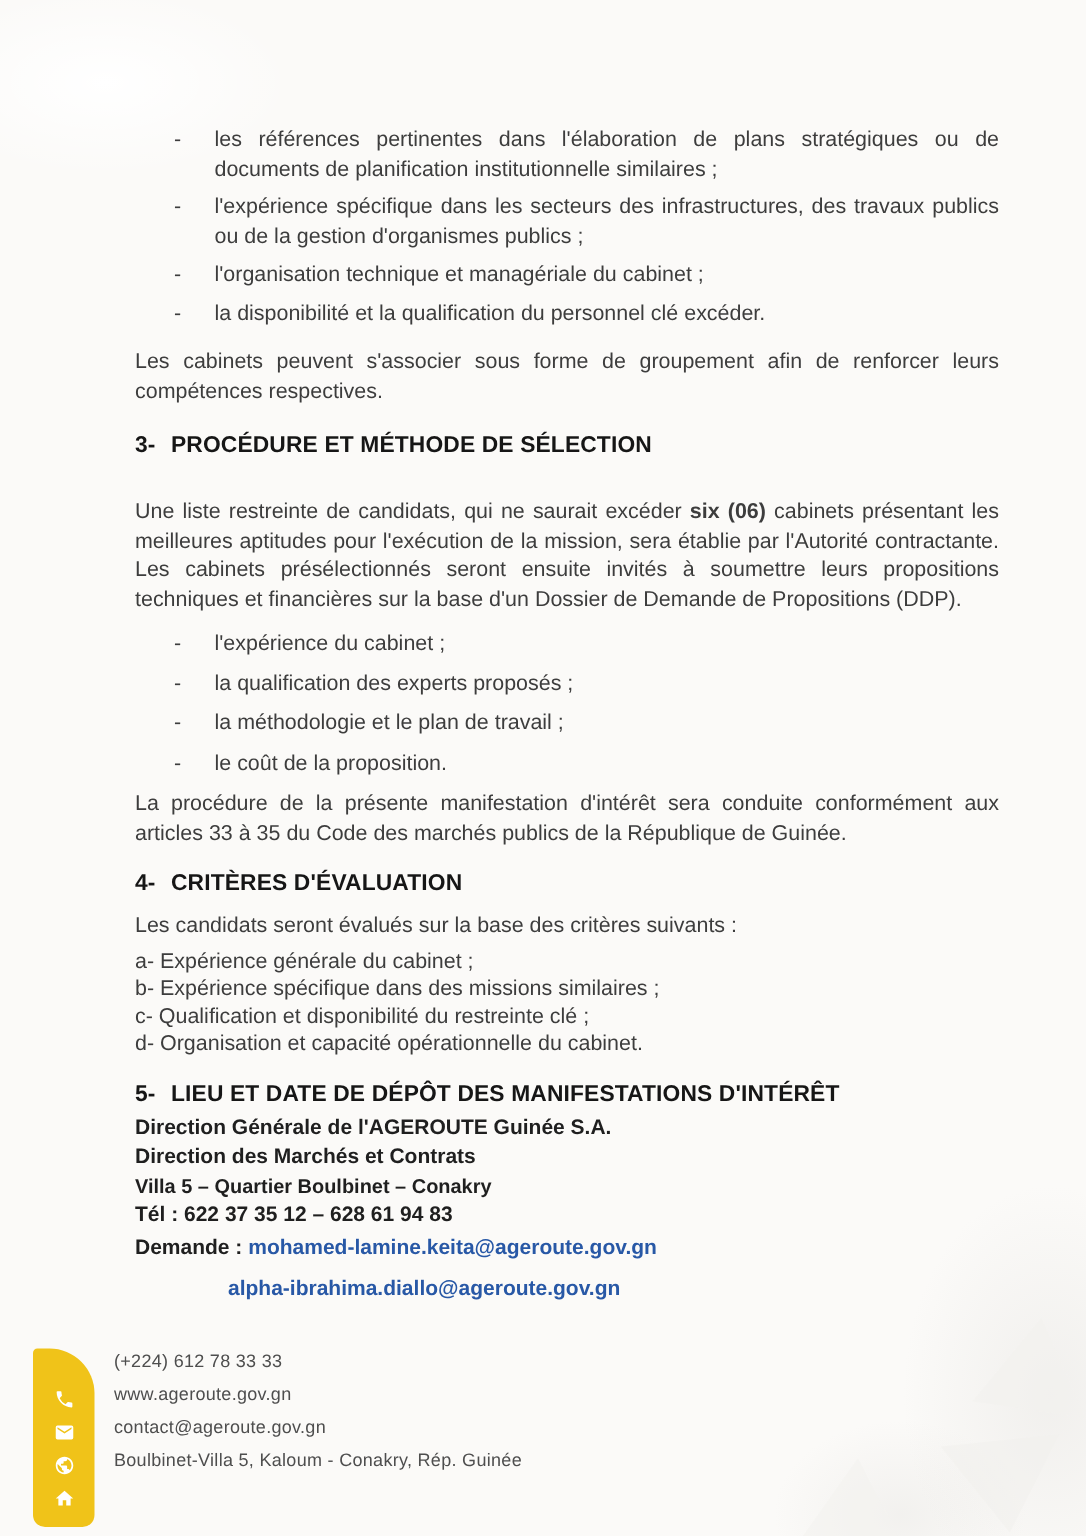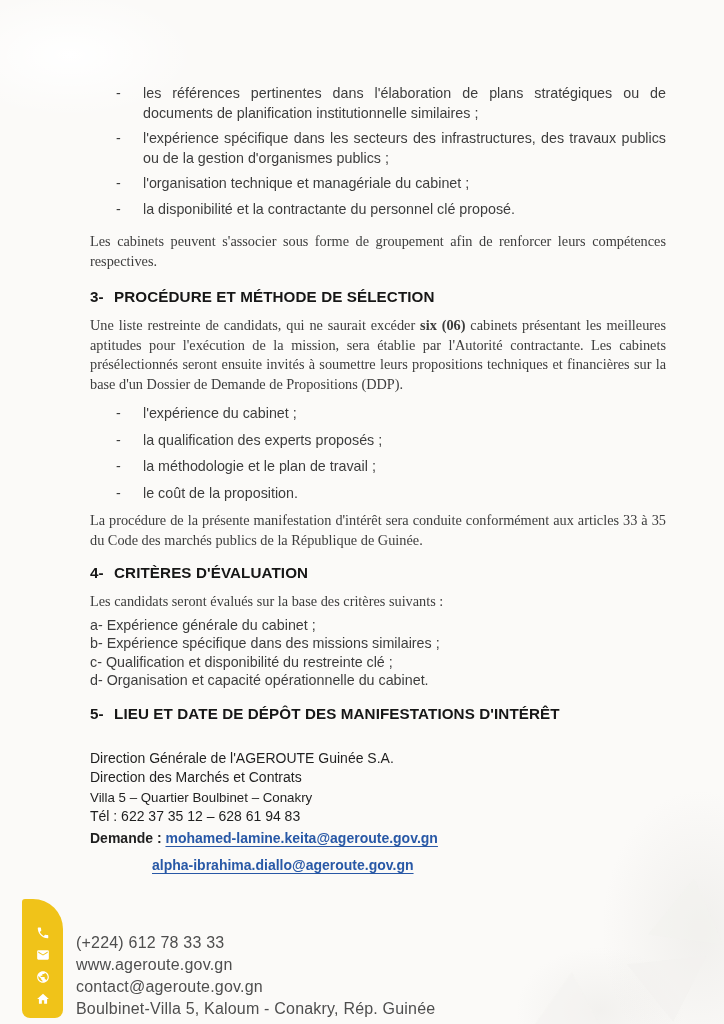--- a/index.html
+++ b/index.html
@@ -20,64 +20,64 @@
   .ghost{position:absolute;opacity:0.55;pointer-events:none;}
   .tri{position:absolute;width:0;height:0;border-style:solid;}
   .t1{left:652px;top:878px;border-width:0 38px 62px 38px;border-color:transparent transparent #f3f2ef transparent;transform:rotate(8deg);}
   .t2{left:630px;top:960px;border-width:62px 40px 0 40px;border-color:#f2f1ee transparent transparent transparent;transform:rotate(-6deg);}
   .t3{left:536px;top:972px;border-width:0 34px 56px 34px;border-color:transparent transparent #f4f3f0 transparent;transform:rotate(4deg);}
 
   .content{
     position:absolute;left:90px;top:84px;width:576px;
     font-size:14.3px;line-height:19.5px;
   }
-  p{margin:0;font-family:Liberation Serif, serif;}
+  p{margin:0;}
   .just{text-align:justify;}
   .bullets{list-style:none;margin:0;padding:0;}
   .bullets li{display:flex;margin-bottom:6px;}
   .bullets .dash{flex:0 0 27px;text-align:left;padding-left:26px;box-sizing:content-box;width:0;}
   .bullets .dash::after{content:"";}
   .bullets .btxt{flex:1;text-align:justify;}
   .b2 li{margin-bottom:7px;}
   h2{
     margin:0;font-size:15.2px;line-height:20px;color:#161616;
     font-weight:bold;letter-spacing:0.1px;
   }
   h2 .hnum{display:inline-block;min-width:24px;}
   .closing{margin-top:13px;}
   .h3{margin-top:16px;}
-  .p1{margin-top:9px;}
+  .p1{margin-top:25px;}
   .p2{margin-top:12px;}
   .ul2{margin-top:10px;}
   .p3{margin-top:8px;}
   .h4{margin-top:13px;}
   .i4{margin-top:9px;}
   .criteria{margin-top:4px;}
   .criteria div{line-height:18.6px;}
   .h5{margin-top:14px;}
   .i5{margin-top:8px;}
-  .addr{margin-top:25px;font-weight:normal;color:#1f1f1f;font-size:14px;line-height:19.5px;}
+  .addr{margin-top:2px;font-weight:bold;color:#1f1f1f;font-size:14px;line-height:19.5px;}
   .addr .small{font-size:13.3px;}
   .emails{margin-top:2px;font-weight:bold;font-size:14px;line-height:19.5px;color:#1f1f1f;}
   .emails .row2{margin-top:8px;margin-left:62px;}
-  a.maillink{color:#2858A6;text-decoration:underline;text-underline-offset:3px;cursor:pointer;}
+  a.maillink{color:#2858A6;text-underline-offset:3px;cursor:pointer;}
 
   
   .yellow-tab{
     position:absolute;left:22px;top:899px;width:41px;height:119px;
     background:#F0C319;
     border-radius:3px 30px 8px 8px;
     display:flex;flex-direction:column;align-items:center;justify-content:flex-end;
     gap:8px;padding-bottom:12px;box-sizing:border-box;
   }
   .yellow-tab .ic{width:14px;height:14px;display:block;}
   .yellow-tab svg{width:14px;height:14px;fill:#ffffff;display:block;}
   .footer-lines{
-    position:absolute;left:76px;top:932px;
-    font-size:16px;line-height:22px;color:#4e4e4e;letter-spacing:0.2px;
+    position:absolute;left:76px;top:896px;
+    font-size:12px;line-height:22px;color:#4e4e4e;letter-spacing:0.2px;
   }
 </style>
 </head>
 <body>
 
 <div class="page">
 
   <div class="ghost">
     <div class="tri t1"></div>
     <div class="tri t2"></div>
@@ -94,21 +94,21 @@
       <li>
         <span class="dash">-</span>
         <span class="btxt">l'expérience spécifique dans les secteurs des infrastructures, des travaux publics ou de la gestion d'organismes publics ;</span>
       </li>
       <li>
         <span class="dash">-</span>
         <span class="btxt">l'organisation technique et managériale du cabinet ;</span>
       </li>
       <li>
         <span class="dash">-</span>
-        <span class="btxt">la disponibilité et la contractante du personnel clé proposé.</span>
+        <span class="btxt">la disponibilité et la qualification du personnel clé excéder.</span>
       </li>
     </ul>
 
     <p class="just closing">Les cabinets peuvent s'associer sous forme de groupement afin de renforcer leurs compétences respectives.</p>
 
     <h2 class="h3"><span class="hnum">3-</span><span>PROCÉDURE ET MÉTHODE DE SÉLECTION</span></h2>
 
     <p class="just p1"><span>Une liste restreinte de candidats, qui ne saurait excéder </span><b>six (06)</b><span> cabinets présentant les meilleures aptitudes pour l'exécution de la mission, sera établie par l'Autorité contractante. Les cabinets présélectionnés seront ensuite invités à soumettre leurs propositions techniques et financières sur la base d'un Dossier de Demande de Propositions (DDP).</span></p>
 
 

